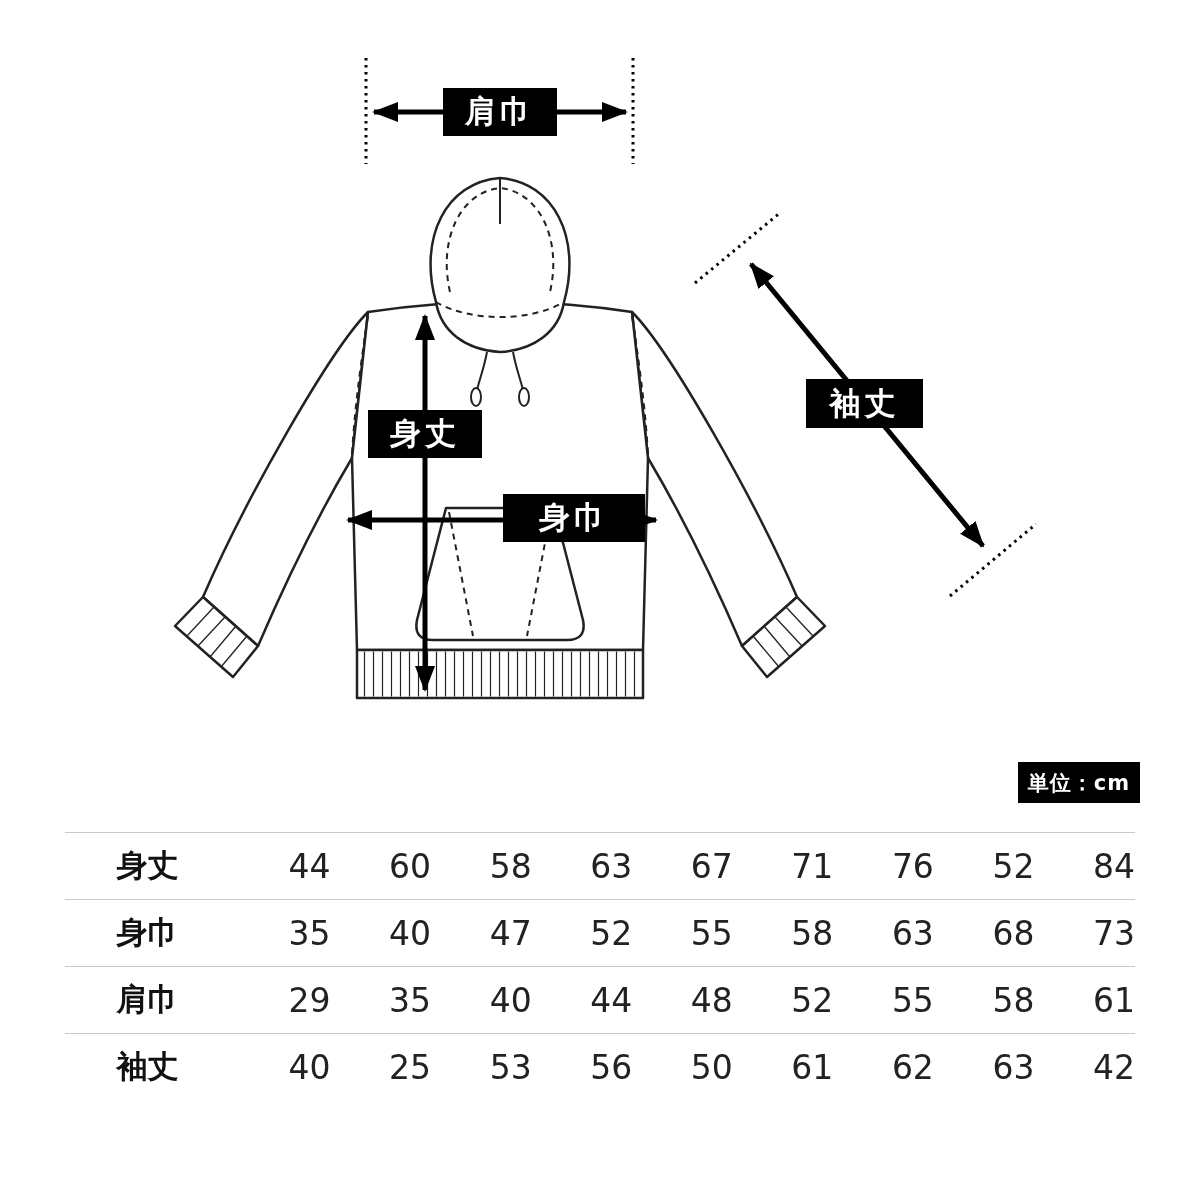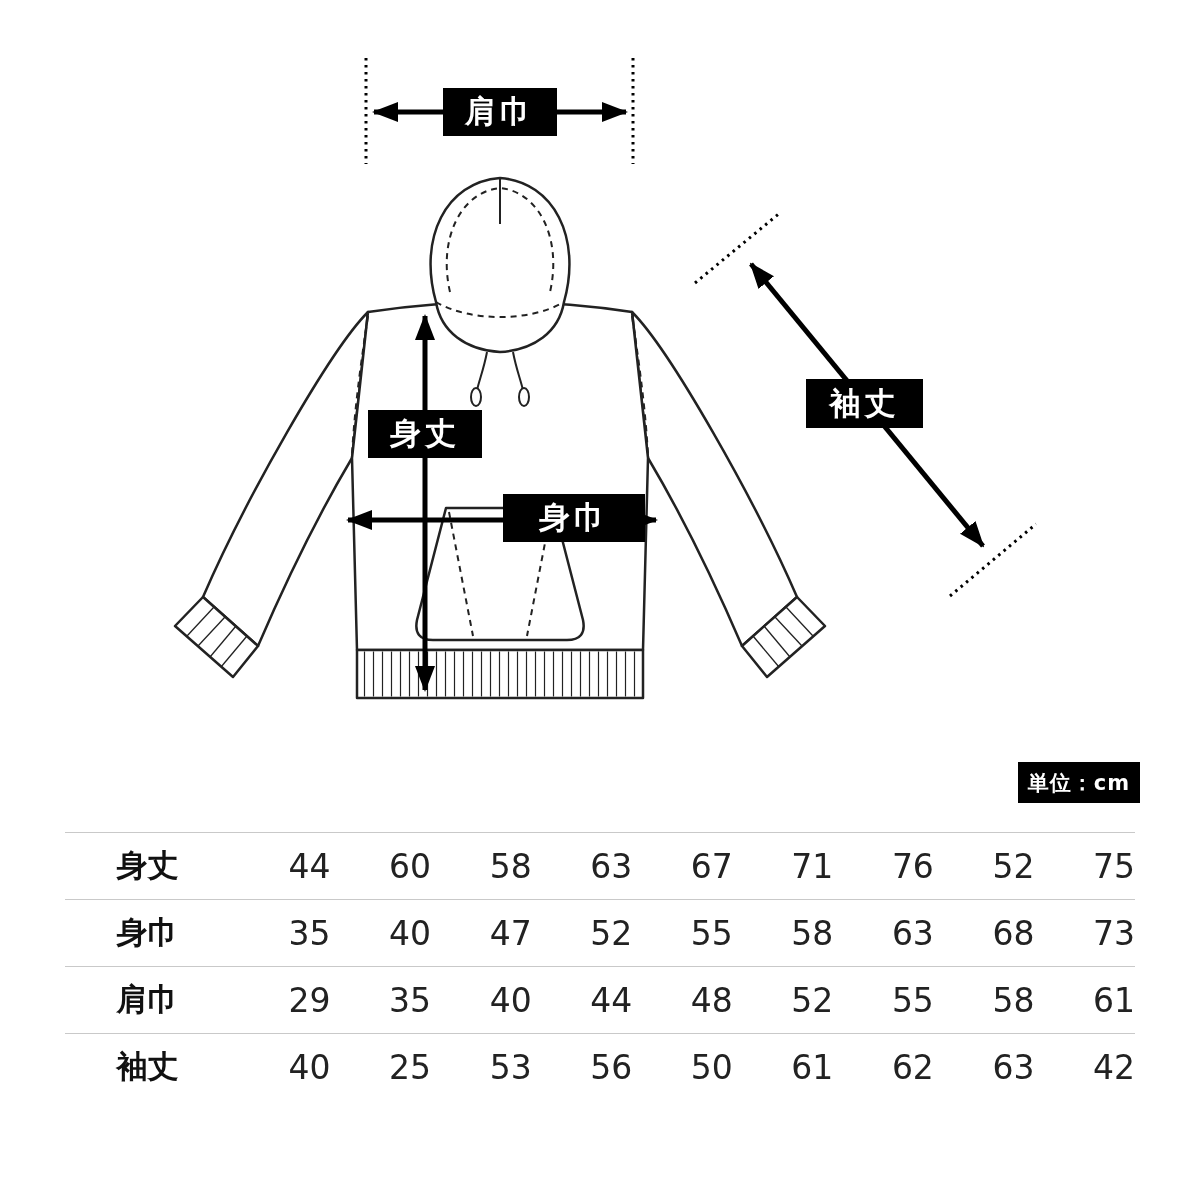--- a/index.html
+++ b/index.html
@@ -110,21 +110,21 @@
         <div class="trow body-row">
           <div class="row-label">身丈</div>
           <div class="cell">44</div>
           <div class="cell">60</div>
           <div class="cell">58</div>
           <div class="cell">63</div>
           <div class="cell">67</div>
           <div class="cell">71</div>
           <div class="cell">76</div>
           <div class="cell">52</div>
-          <div class="cell">75</div>
+          <div class="cell">84</div>
         </div>
         <div class="trow body-row">
           <div class="row-label">身巾</div>
           <div class="cell">35</div>
           <div class="cell">40</div>
           <div class="cell">47</div>
           <div class="cell">52</div>
           <div class="cell">55</div>
           <div class="cell">58</div>
           <div class="cell">63</div>

